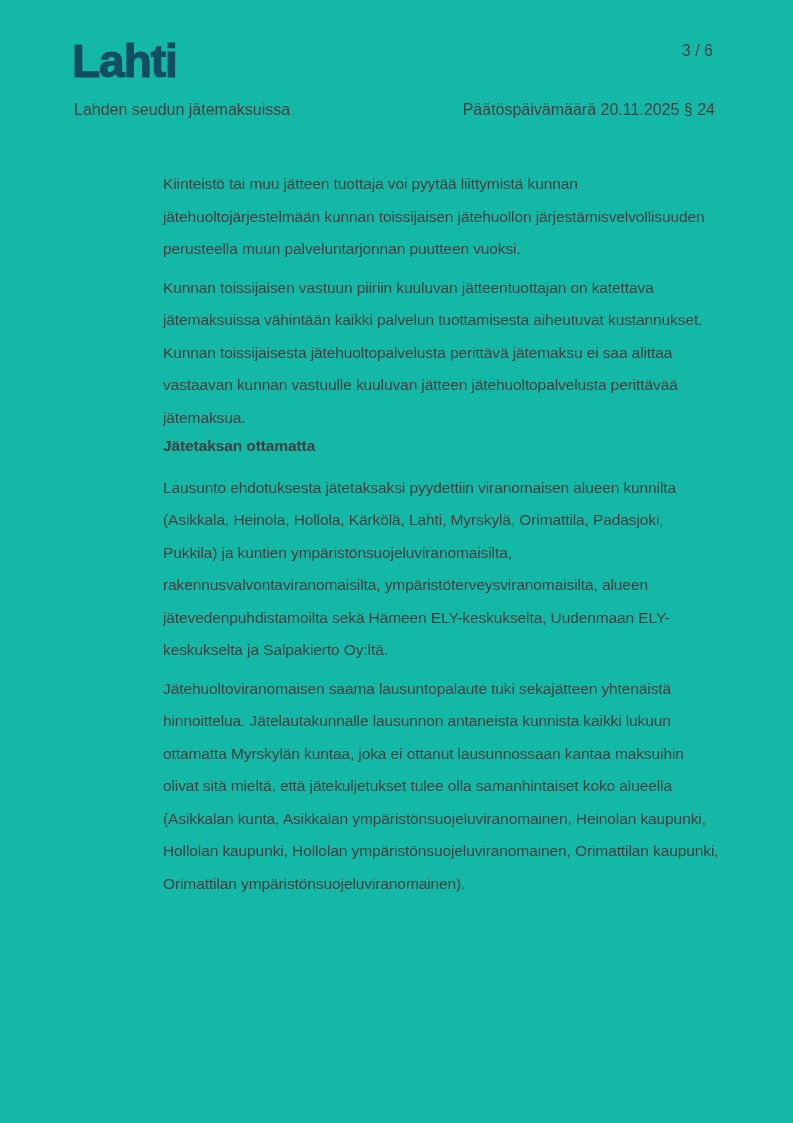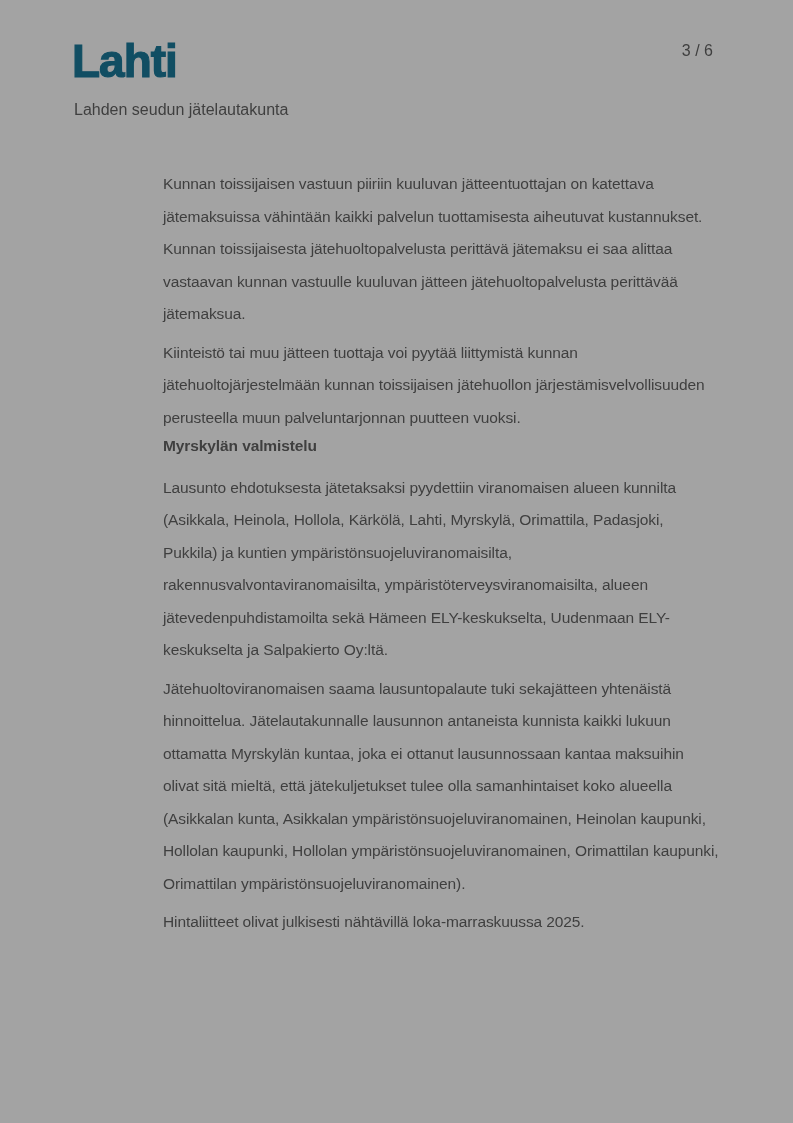--- a/index.html
+++ b/index.html
@@ -6,21 +6,21 @@
   html, body { background: #ffffff; }
   body {
     font-family: "Liberation Sans", sans-serif;
     width: 793px;
     height: 1123px;
   }
   .page {
     position: relative;
     width: 793px;
     height: 1123px;
-    background: #a3a3a3;
+    background: #14b8a6;
     overflow: hidden;
   }
   .logo {
     position: absolute;
     left: 72px;
     top: 36px;
     font-size: 46px;
     line-height: 1.1;
     font-weight: bold;
     letter-spacing: -1px;
@@ -69,25 +69,25 @@
 </head>
 <body>
 
 <div class="page">
 
   <div class="logo">Lahti</div>
 
   <div class="page-number">3 / 6</div>
 
   <div class="header-row">
-    <span>Lahden seudun jätelautakunta</span>
+    <span>Lahden seudun jätemaksuissa</span>
+    <span>Päätöspäivämäärä 20.11.2025 § 24</span>
   </div>
 
   <main class="body-col">
+    <p>Kiinteistö tai muu jätteen tuottaja voi pyytää liittymistä kunnan jätehuoltojärjestelmään kunnan toissijaisen jätehuollon järjestämisvelvollisuuden perusteella muun palveluntarjonnan puutteen vuoksi.</p>
     <p>Kunnan toissijaisen vastuun piiriin kuuluvan jätteentuottajan on katettava jätemaksuissa vähintään kaikki palvelun tuottamisesta aiheutuvat kustannukset. Kunnan toissijaisesta jätehuoltopalvelusta perittävä jätemaksu ei saa alittaa vastaavan kunnan vastuulle kuuluvan jätteen jätehuoltopalvelusta perittävää jätemaksua.</p>
-    <p>Kiinteistö tai muu jätteen tuottaja voi pyytää liittymistä kunnan jätehuoltojärjestelmään kunnan toissijaisen jätehuollon järjestämisvelvollisuuden perusteella muun palveluntarjonnan puutteen vuoksi.</p>
-    <h2>Myrskylän valmistelu</h2>
+    <h2>Jätetaksan ottamatta</h2>
     <p>Lausunto ehdotuksesta jätetaksaksi pyydettiin viranomaisen alueen kunnilta (Asikkala, Heinola, Hollola, Kärkölä, Lahti, Myrskylä, Orimattila, Padasjoki, Pukkila) ja kuntien ympäristönsuojeluviranomaisilta, rakennusvalvontaviranomaisilta, ympäristöterveysviranomaisilta, alueen jätevedenpuhdistamoilta sekä Hämeen ELY-keskukselta, Uudenmaan ELY-keskukselta ja Salpakierto Oy:ltä.</p>
     <p>Jätehuoltoviranomaisen saama lausuntopalaute tuki sekajätteen yhtenäistä hinnoittelua. Jätelautakunnalle lausunnon antaneista kunnista kaikki lukuun ottamatta Myrskylän kuntaa, joka ei ottanut lausunnossaan kantaa maksuihin olivat sitä mieltä, että jätekuljetukset tulee olla samanhintaiset koko alueella (Asikkalan kunta, Asikkalan ympäristönsuojeluviranomainen, Heinolan kaupunki, Hollolan kaupunki, Hollolan ympäristönsuojeluviranomainen, Orimattilan kaupunki, Orimattilan ympäristönsuojeluviranomainen).</p>
-    <p>Hintaliitteet olivat julkisesti nähtävillä loka-marraskuussa 2025.</p>
   </main>
 
 </div>
 
 </body></html>

